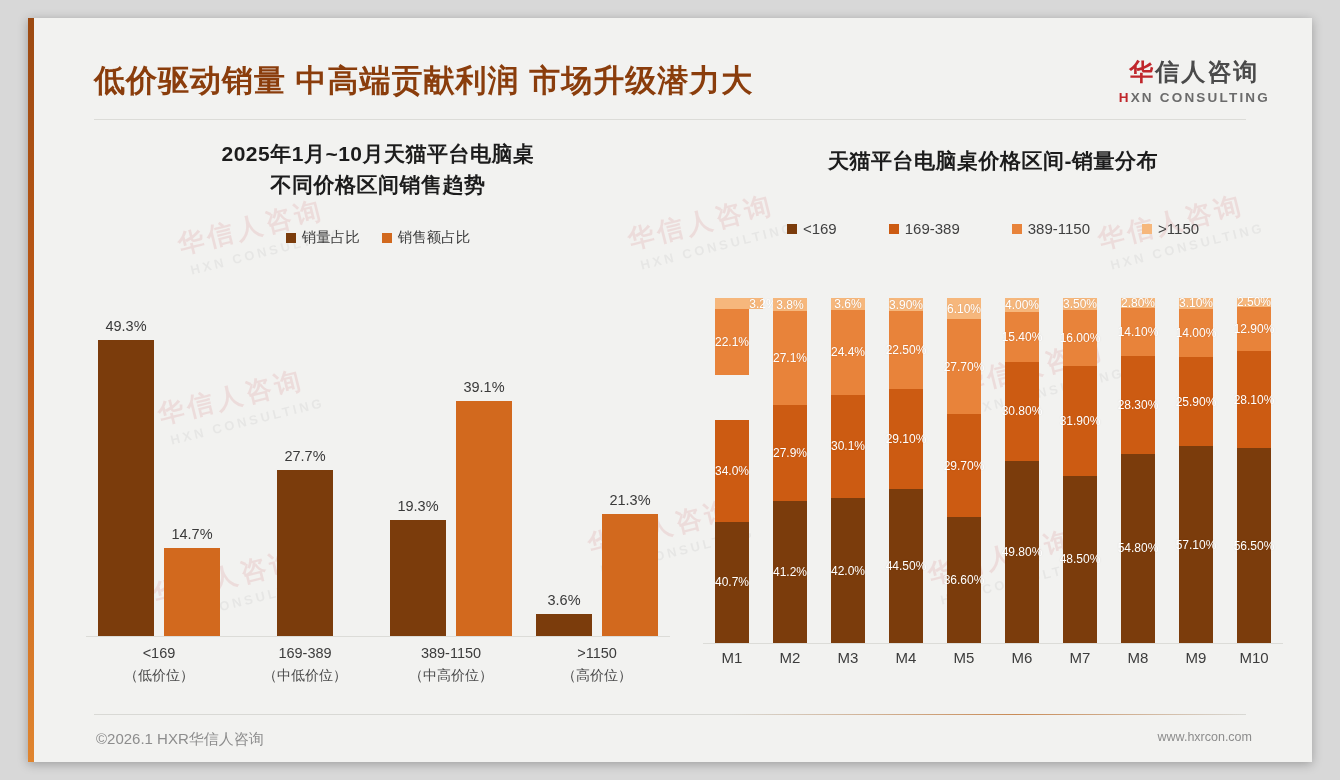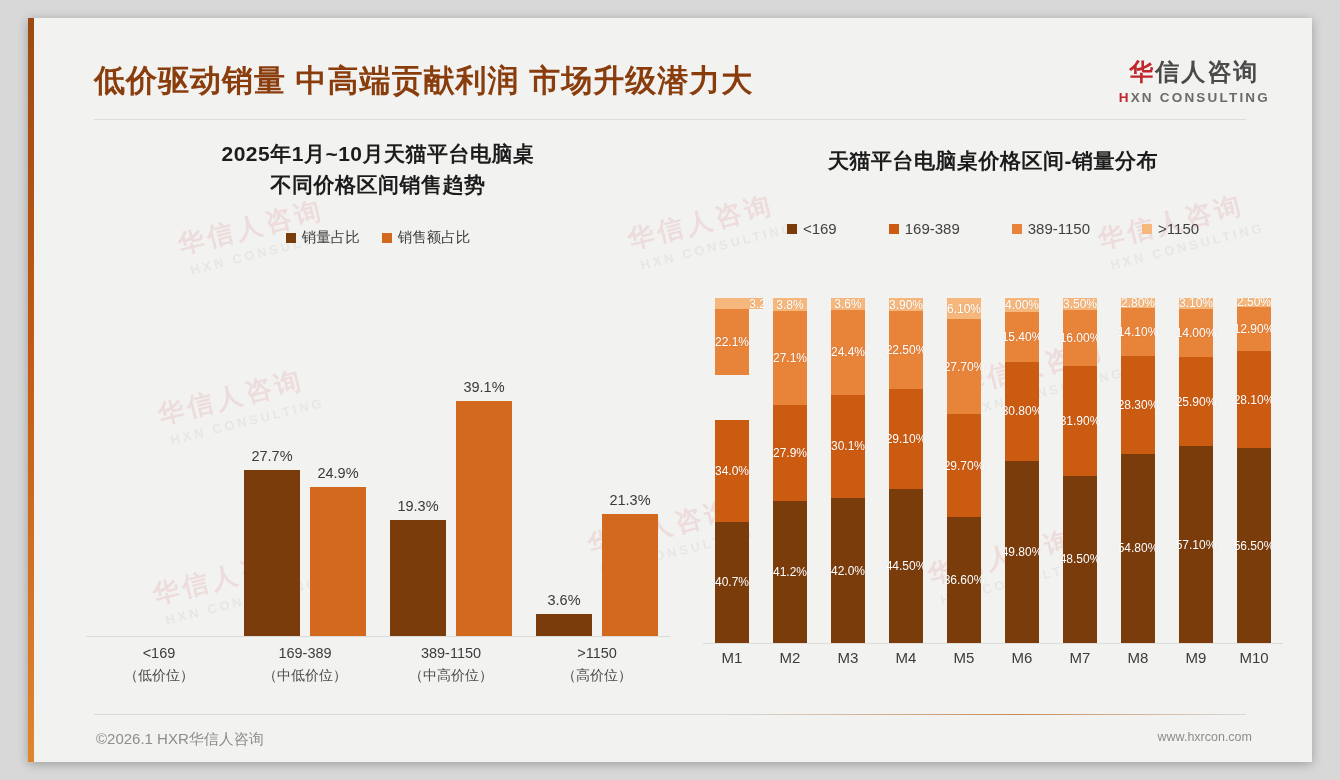--- a/index.html
+++ b/index.html
@@ -174,28 +174,34 @@
         <div class="legend-item">
           <span class="swatch" style="background: rgb(123, 60, 12);"></span>
           <span>销量占比</span>
         </div>
         <div class="legend-item">
           <span class="swatch" style="background: rgb(210, 105, 30);"></span>
           <span>销售额占比</span>
         </div>
       </div>
     <div id="plot-left">
+        <div class="grp" style="left: 0px; width: 146px;">
+          <div class="lbar" style="height: 295.8px;">
+            <div class="fill" style="background: rgb(123, 60, 12);"></div>
+            <div class="vlabel">49.3%</div>
+          </div>
+          <div class="lbar" style="height: 88.2px;">
+            <div class="fill" style="background: rgb(210, 105, 30);"></div>
+            <div class="vlabel">14.7%</div>
+          </div>
+        </div>
         <div class="grp" style="left: 146px; width: 146px;">
           <div class="lbar" style="height: 166.2px;">
             <div class="fill" style="background: rgb(123, 60, 12);"></div>
             <div class="vlabel">27.7%</div>
-          </div>
-          <div class="lbar" style="height: 149.4px;">
-            <div class="fill" style="background: rgb(210, 105, 30);"></div>
-            <div class="vlabel">24.9%</div>
           </div>
         </div>
         <div class="grp" style="left: 292px; width: 146px;">
           <div class="lbar" style="height: 115.8px;">
             <div class="fill" style="background: rgb(123, 60, 12);"></div>
             <div class="vlabel">19.3%</div>
           </div>
           <div class="lbar" style="height: 234.6px;">
             <div class="fill" style="background: rgb(210, 105, 30);"></div>
             <div class="vlabel">39.1%</div>

